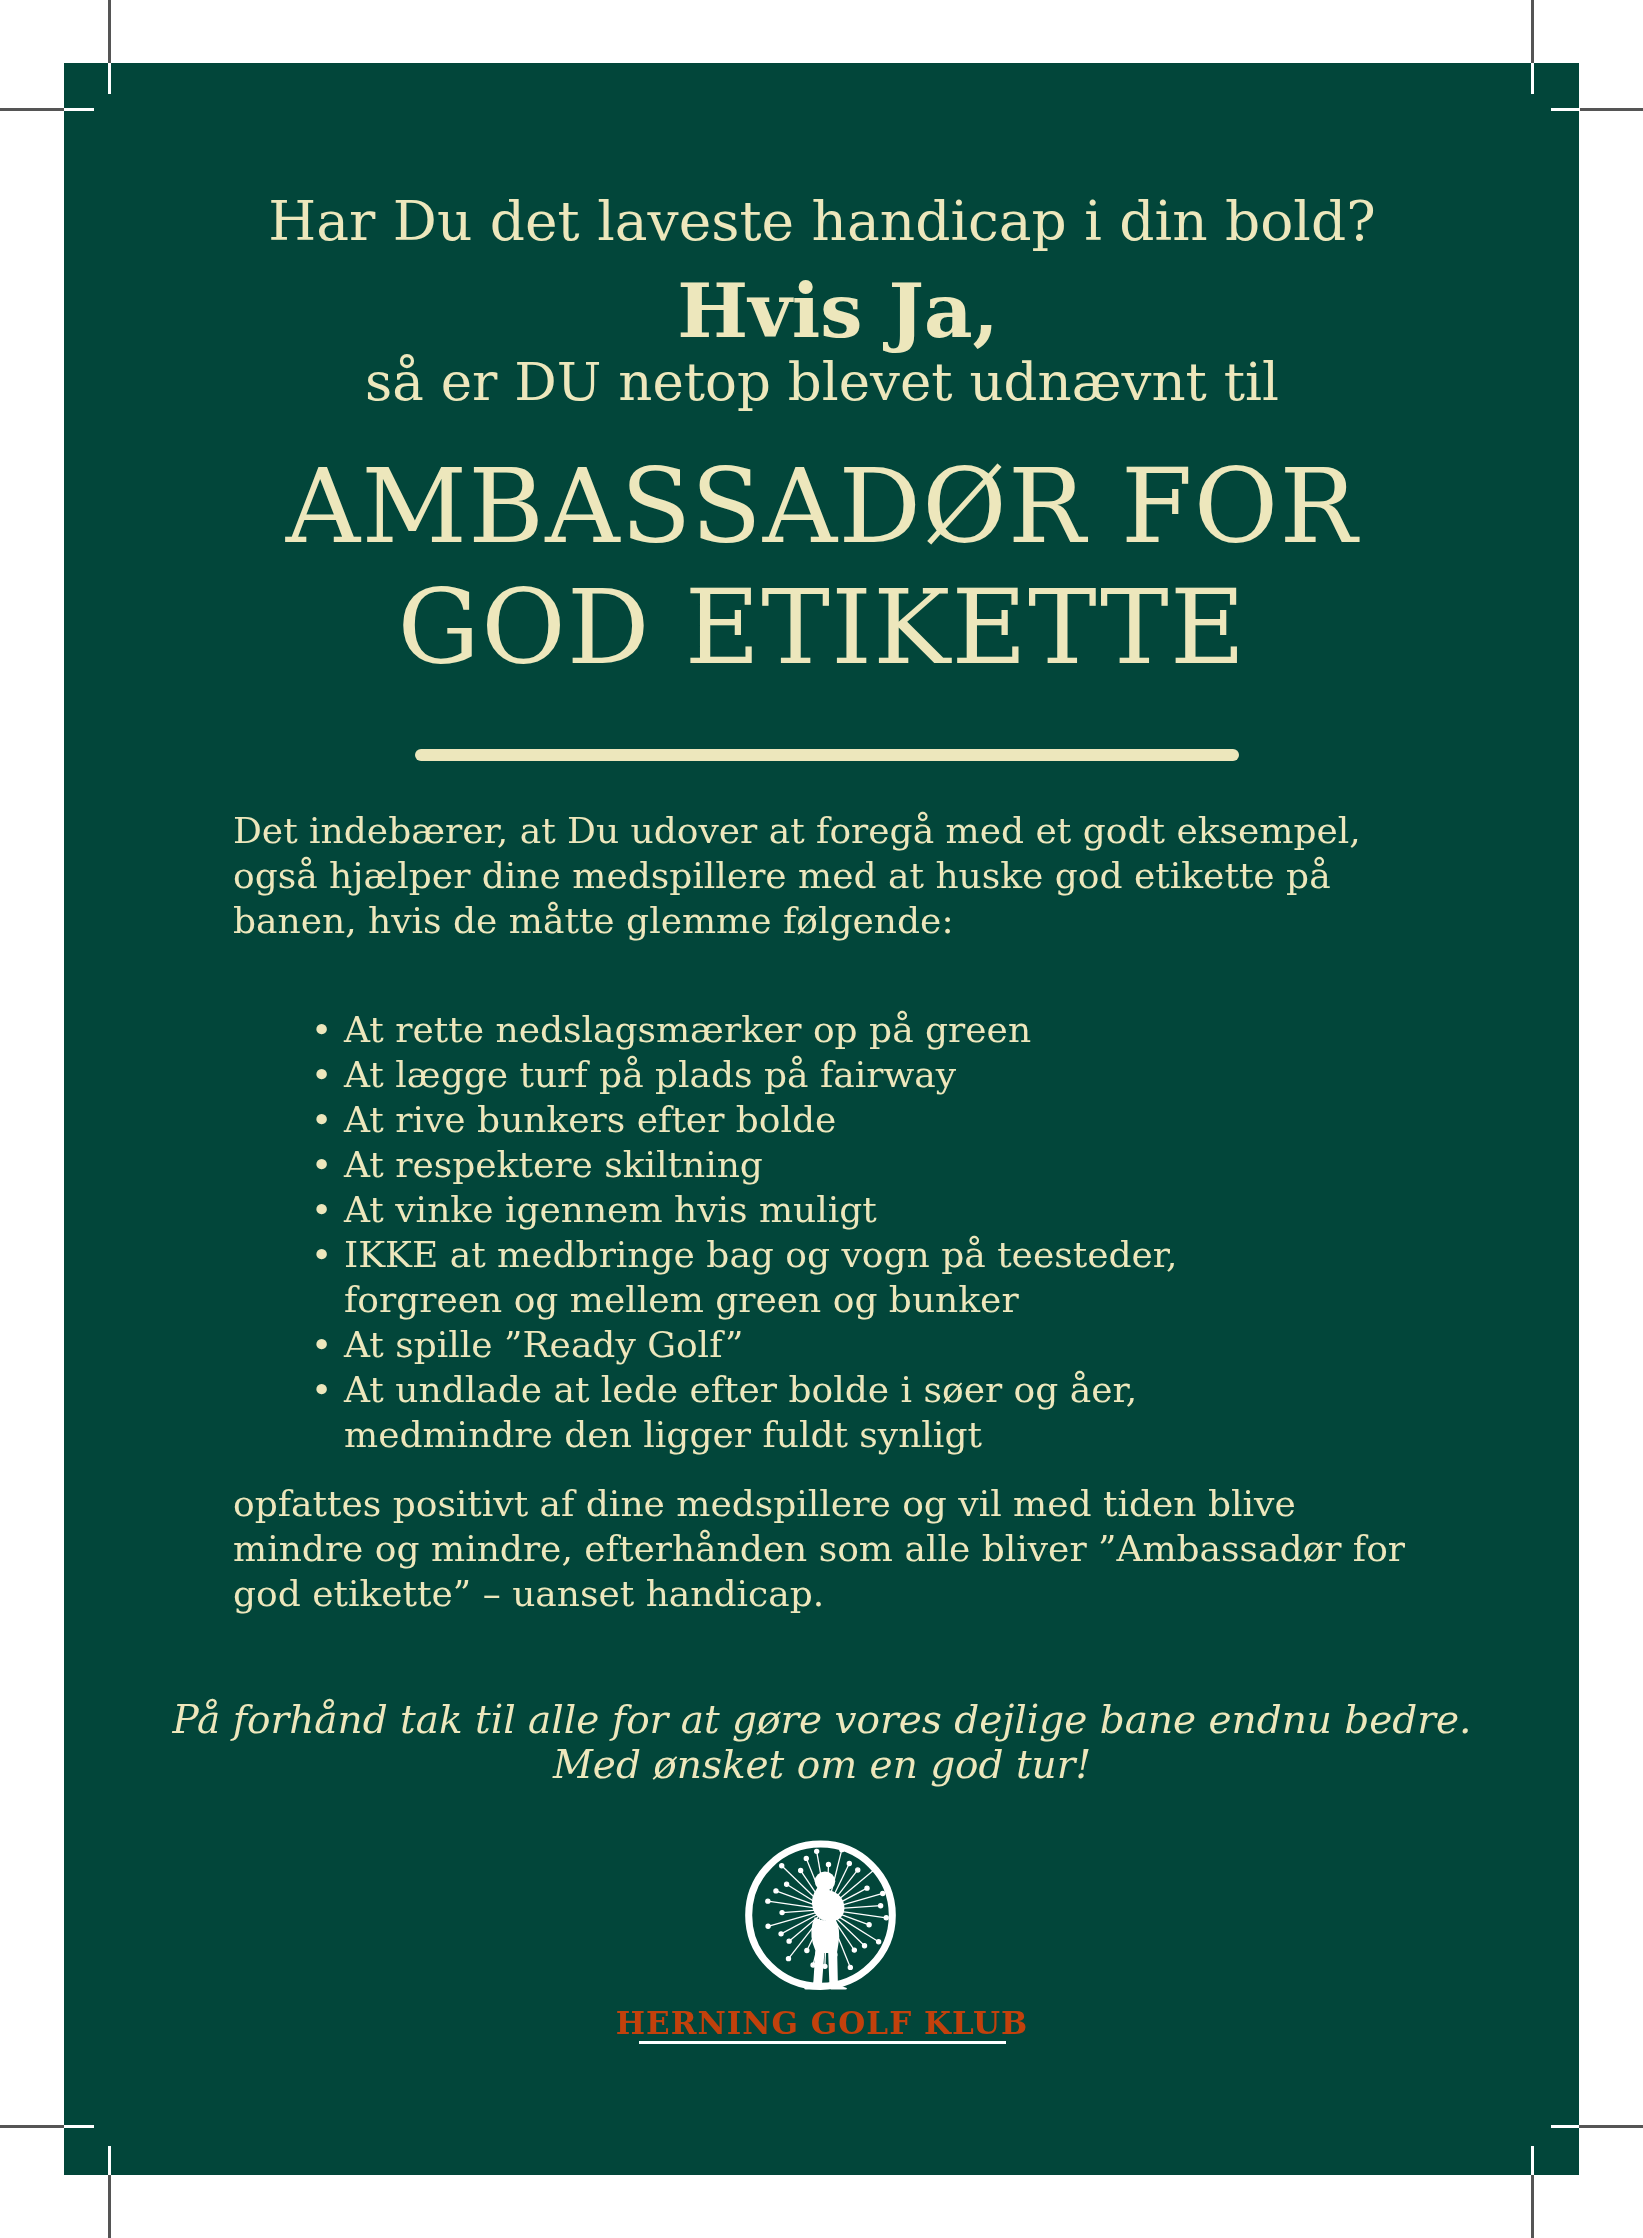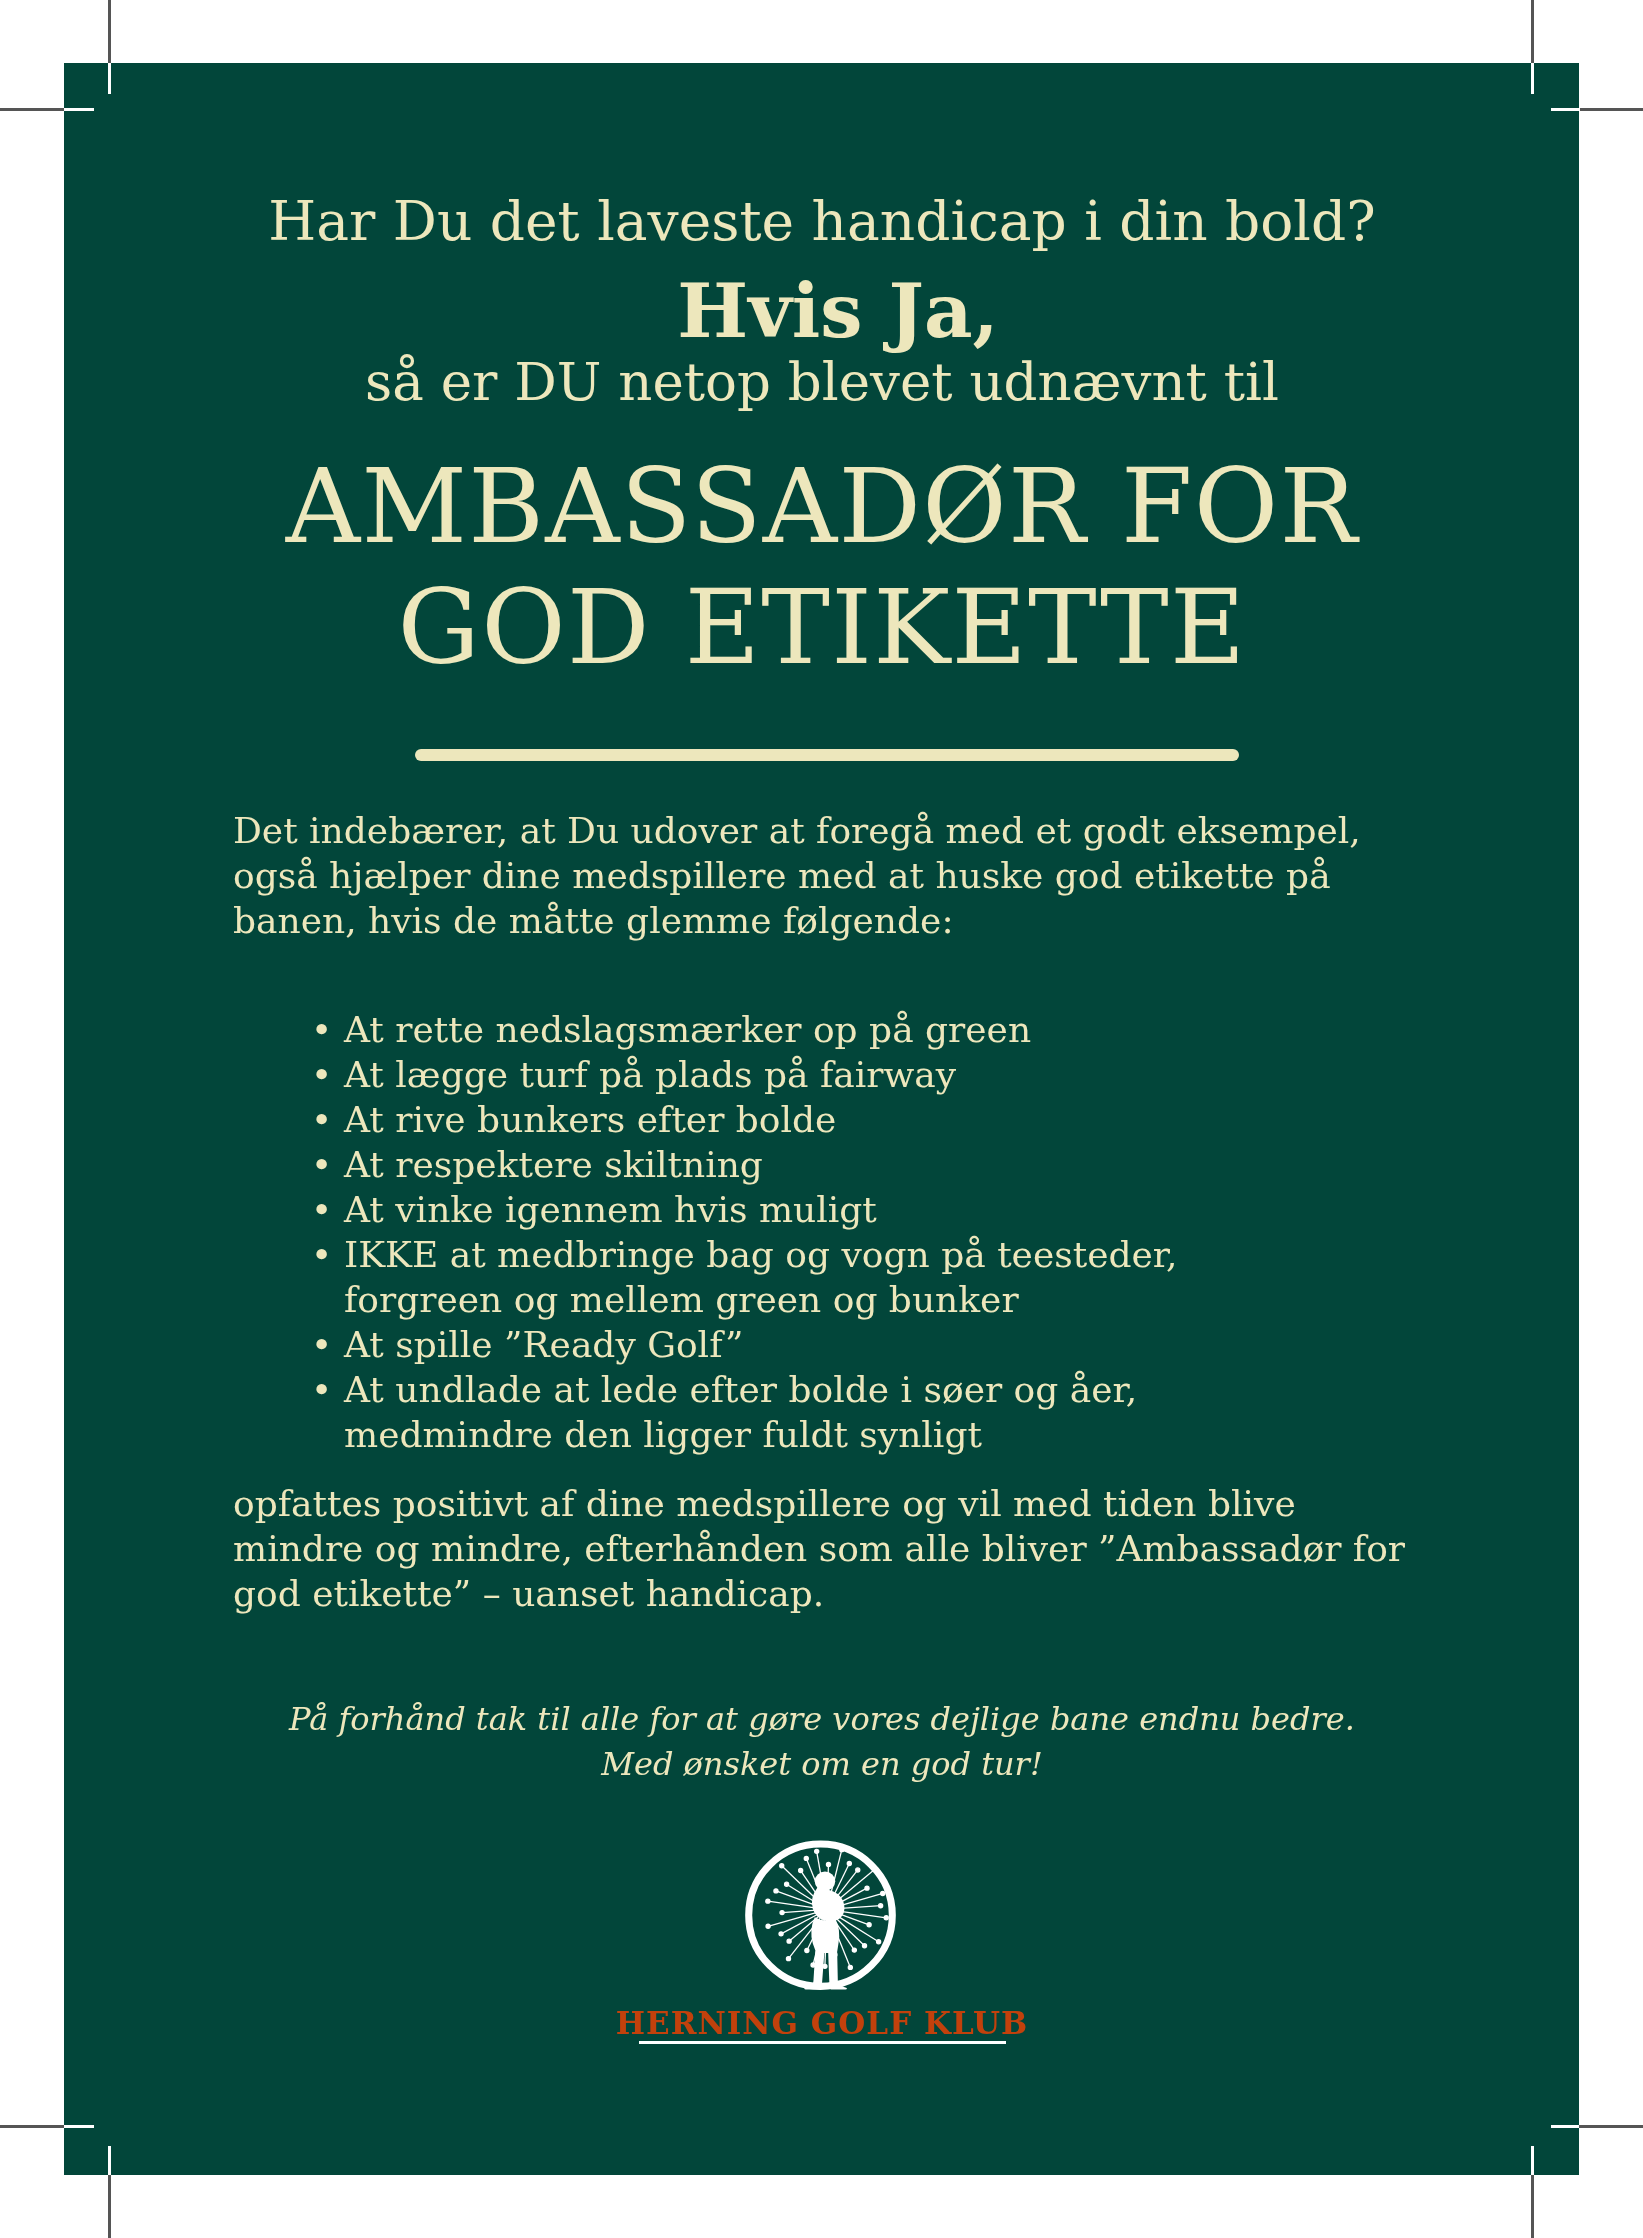--- a/index.html
+++ b/index.html
@@ -19,21 +19,21 @@
   .title{top:446px;font-size:103px;line-height:121px;letter-spacing:1.3px;}
   .divider{top:749px;left:415px;width:824px;height:11.6px;border-radius:6.4px;background:#EDE7BC;}
   
   .bodytext{font-size:36px;line-height:45px;}
   .intro{left:233px;top:808px;width:1209px;}
   ul.etiquette{left:331px;top:994px;width:1125px;margin:13px;padding:0;list-style:none;}
   ul.etiquette li{position:relative;margin:0;padding:0;}
   ul.etiquette li .line:first-child::before{
      content:"\2022";position:absolute;left:-33px;color:#EDE7BC;}
   .outro{left:233px;top:1481px;width:1261px;}
-  .thanks{top:1697px;font-size:32px;line-height:45px;font-style:italic;}
+  .thanks{top:1697px;font-size:39px;line-height:45px;font-style:italic;}
   .thanks .line:nth-child(2){font-weight:bold;}
   
   .logo-svg{left:741px;top:1836px;width:159px;height:161px;}
   .logo-name{top:2005px;font-size:31px;font-weight:bold;letter-spacing:1px;color:#c2410c;}
   .logo-underline{top:2041px;left:639px;width:367px;height:2.6px;background:#ffffff;}
 </style>
 </head>
 <body>
 
 <div class="page">

